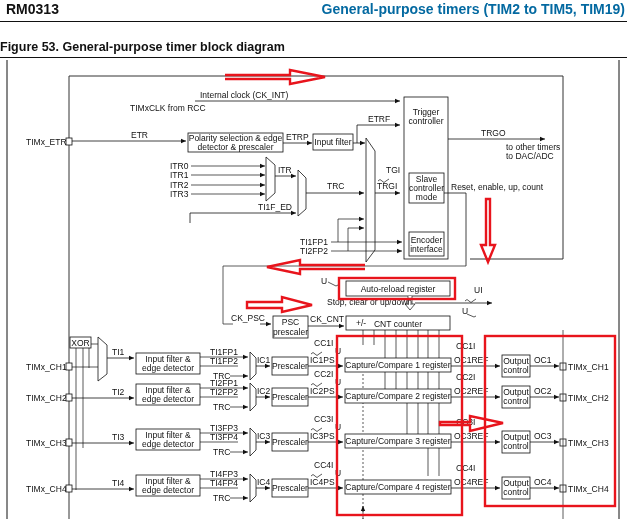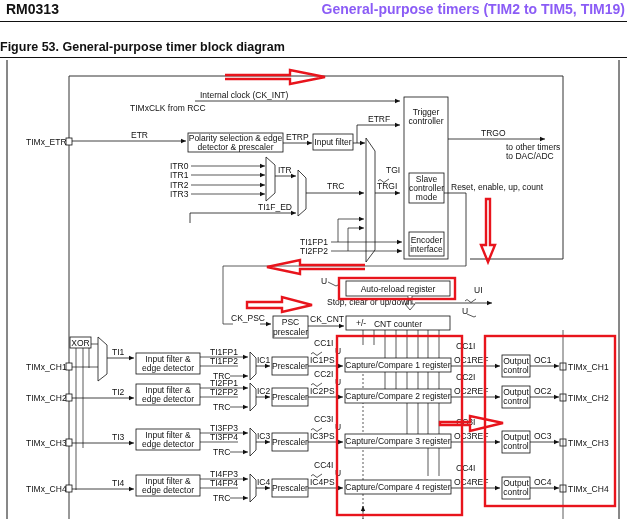--- a/index.html
+++ b/index.html
@@ -1,19 +1,19 @@
 <!DOCTYPE html>
 <html><head>
 <meta charset="utf-8">
 <style>
   html, body { margin: 0; padding: 0; background: #ffffff; }
   body { width: 627px; height: 519px; position: relative; overflow: hidden;
          font-family: "Liberation Sans", sans-serif; }
   .hdr-left { position: absolute; left: 6px; top: 1px; font-weight: bold; font-size: 14px; color: #111; }
-  .hdr-right { position: absolute; right: 2px; top: 1px; font-weight: bold; font-size: 14px; color: #8b5cf6; text-align: right; }
+  .hdr-right { position: absolute; right: 2px; top: 1px; font-weight: bold; font-size: 14px; color: #0369a1; text-align: right; }
   .hdr-rule { position: absolute; left: 0; top: 21px; width: 627px; height: 1px; background: #111; }
   .fig-title { position: absolute; left: 0; width: 627px; top: 40px; text-align: left; font-weight: bold; font-size: 12.5px; color: #111; }
   .fig-rule { position: absolute; left: 0; top: 57px; width: 627px; height: 1px; background: #111; }
   svg { position: absolute; left: 0; top: 0; }
   svg text { font-family: "Liberation Sans", sans-serif; fill: #111; }
   .lbl { font-size: 8.5px; }
   .blk { font-size: 8.5px; }
 </style>
 </head>
 <body>

